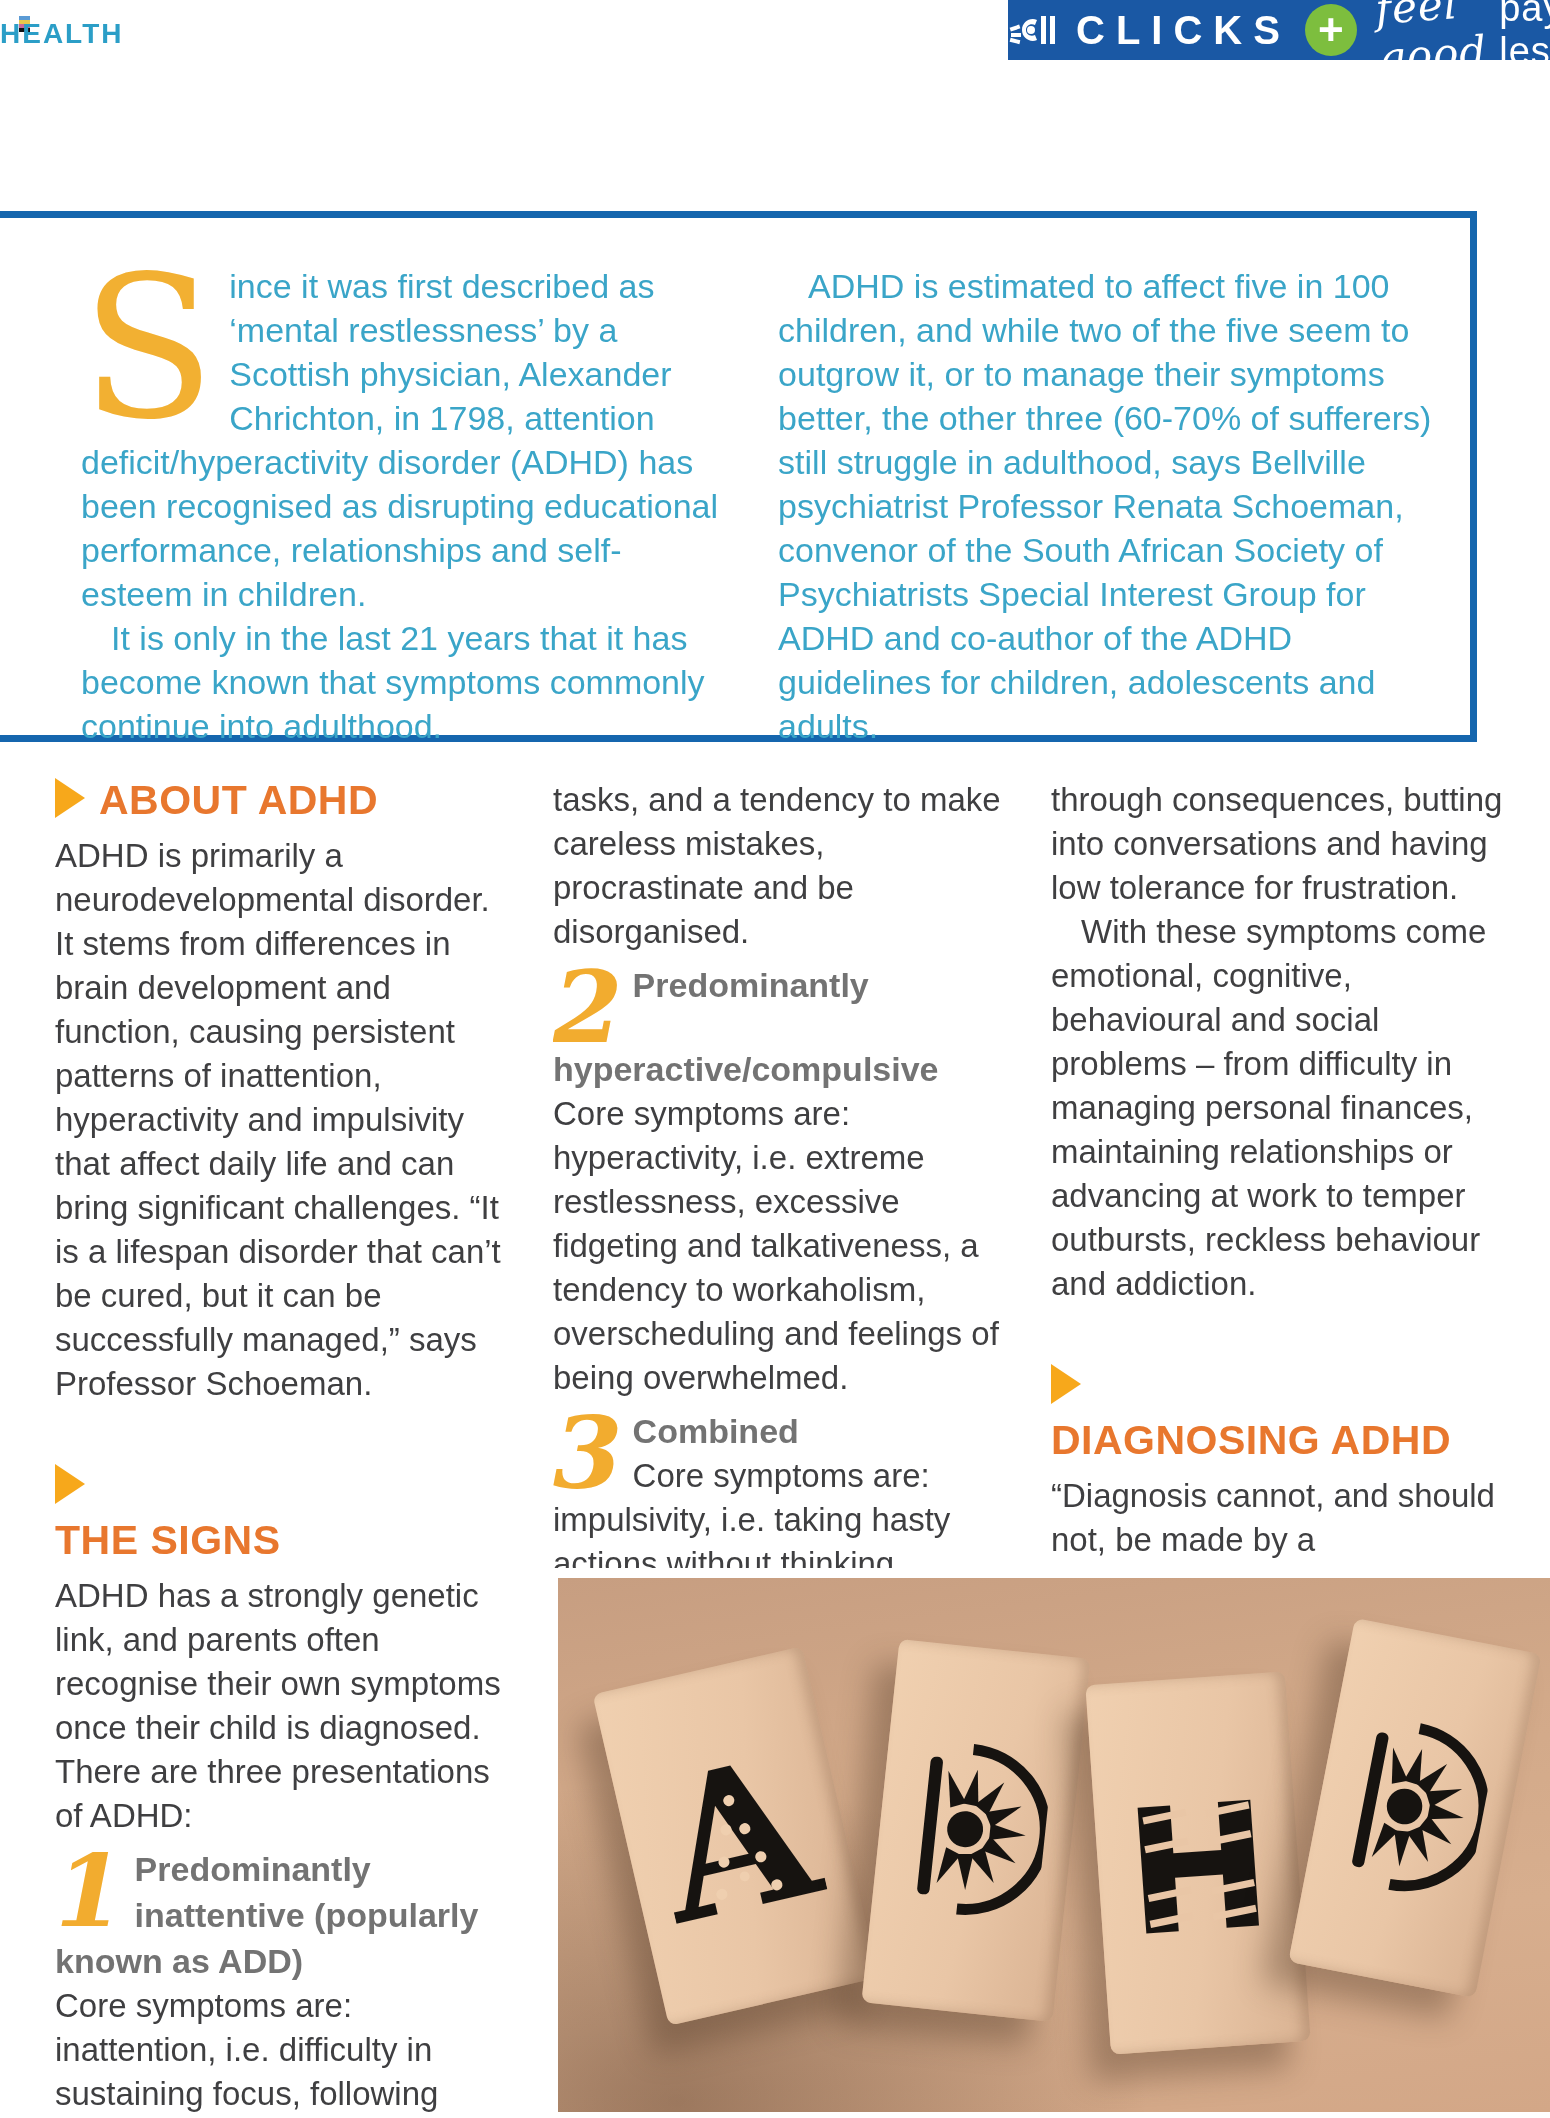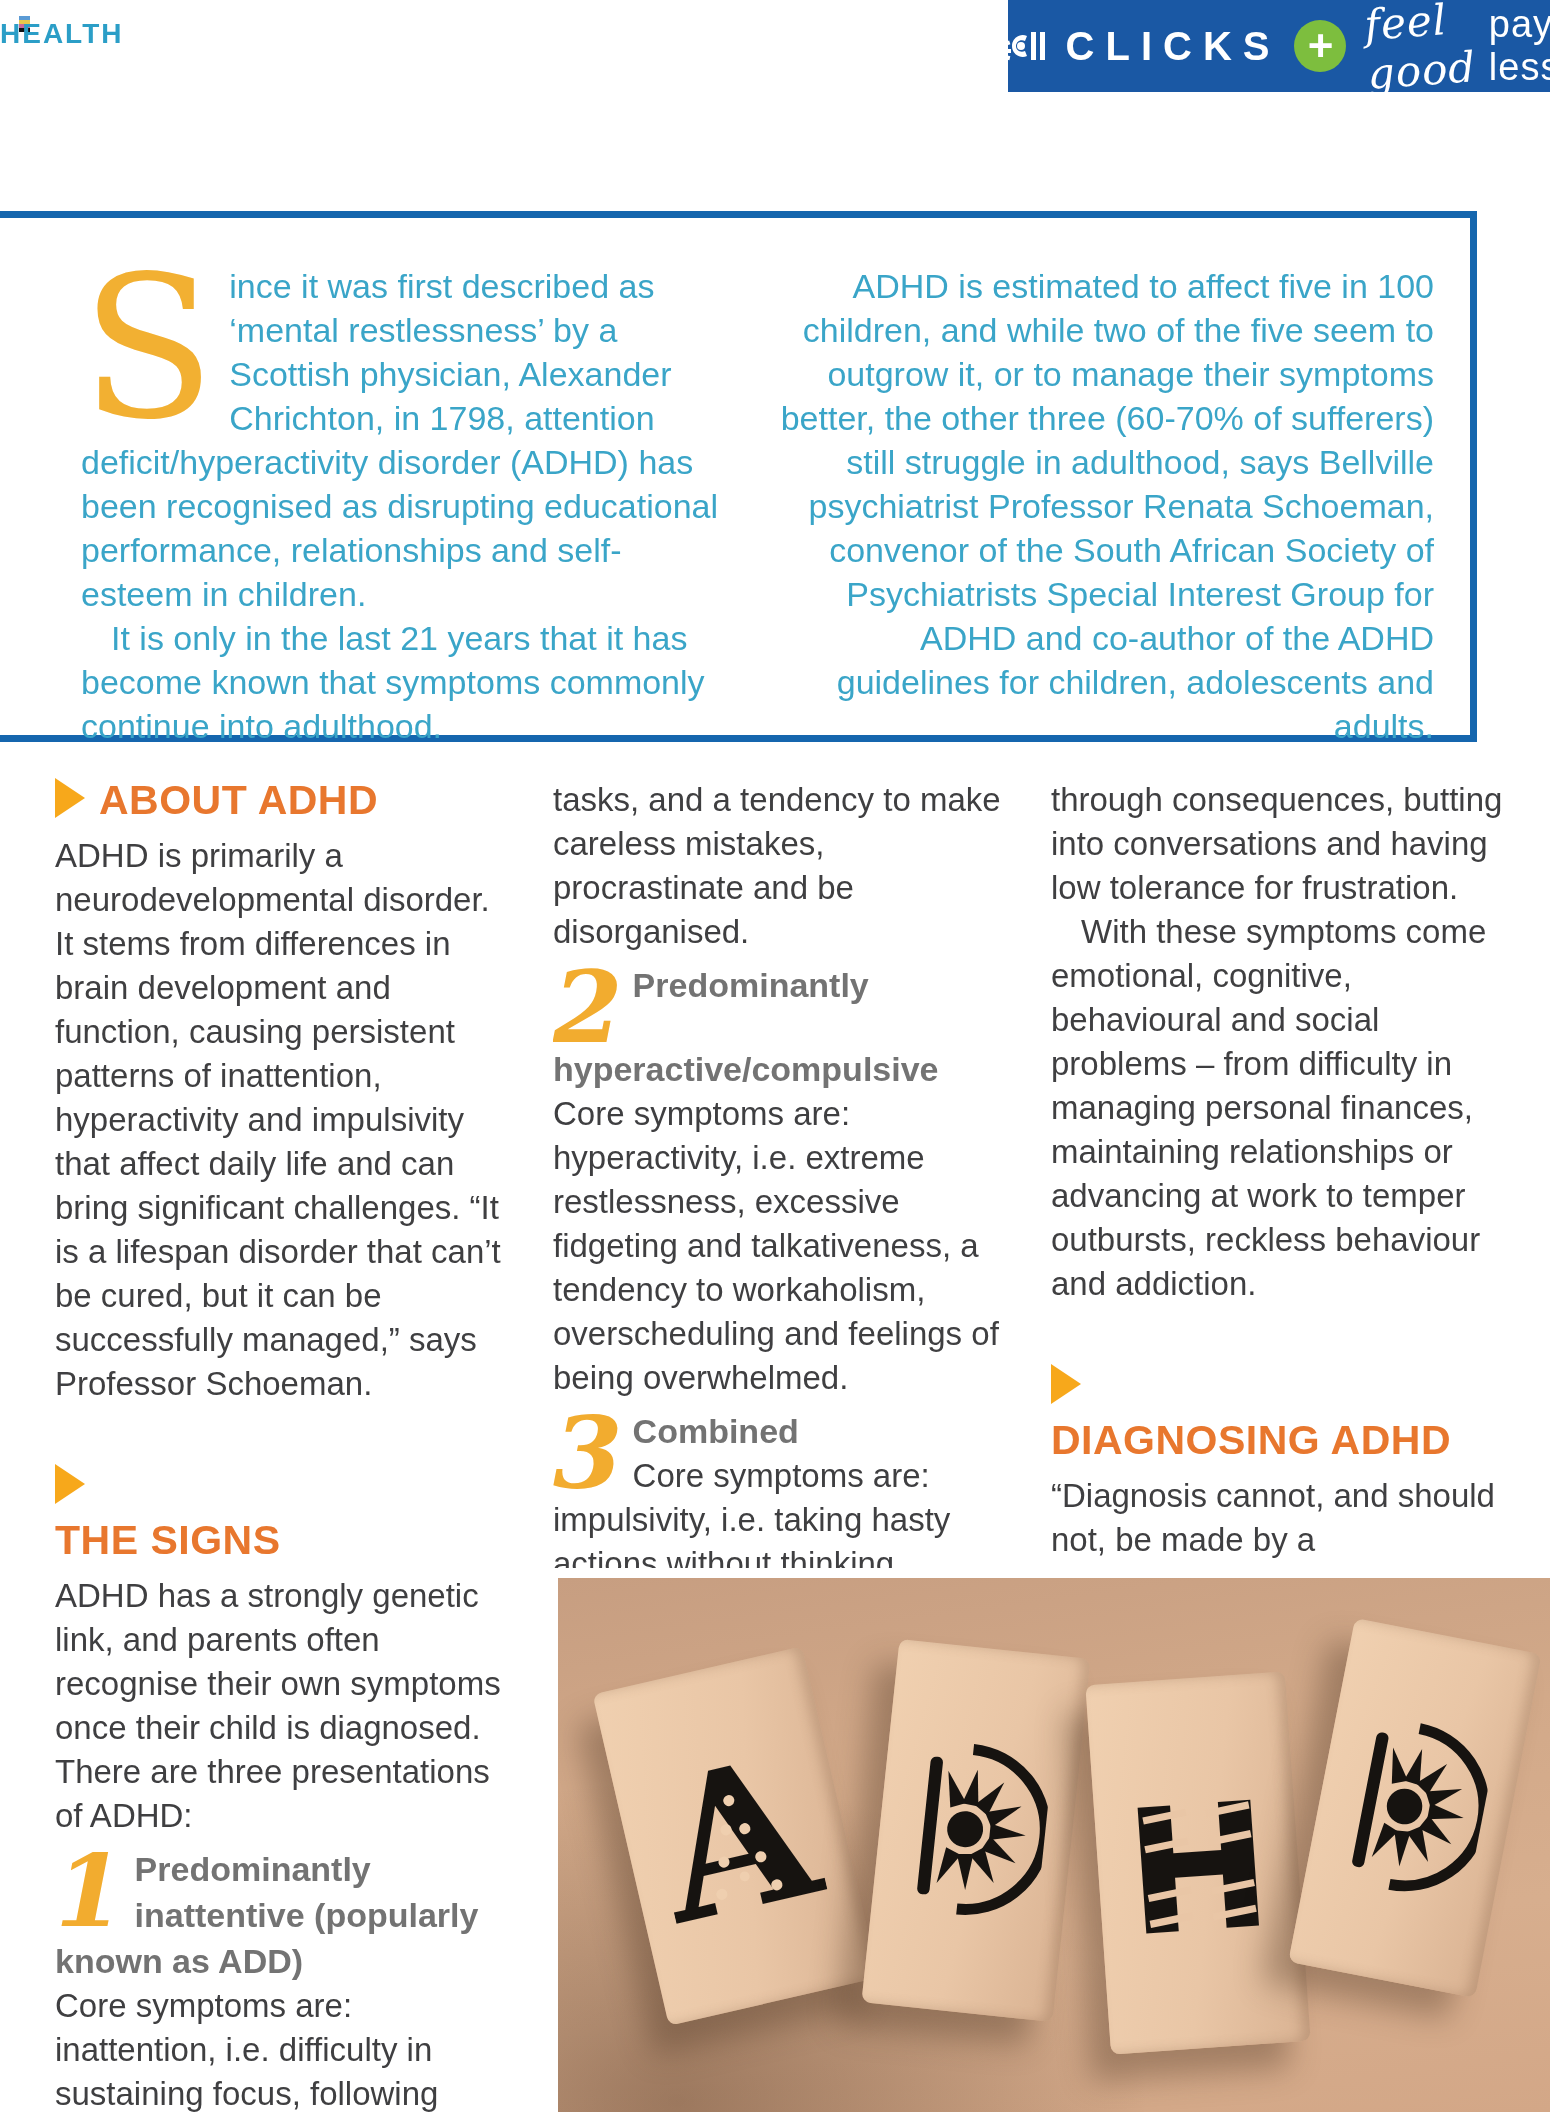--- a/index.html
+++ b/index.html
@@ -14,22 +14,22 @@
   .regmark{position:absolute;left:19px;top:16px;width:11px;}
   .regmark div{height:4px;}
   .rm1{background:#5b9bd5}.rm2{background:#e7c94c}.rm3{background:#c96a9b}.rm4{background:#111}
 
   
   .health{
     position:absolute;left:0;right:0;top:18px;text-align:left;
     color:#2b9ec7;font-size:28px;font-weight:bold;letter-spacing:2px;
   }
   .banner{
-    position:absolute;left:1008px;right:0;top:0;height:92px;background:#1a58a4;
-    display:flex;align-items:center;justify-content:center;gap:14px;
+    position:absolute;left:1008px;right:0;top:0;height:60px;background:#1a58a4;
+    display:flex;align-items:center;gap:14px;
   }
   .clicks-word{color:#fff;font-weight:bold;font-size:40px;letter-spacing:11px;margin-left:2px;}
   .plus-circle{
     width:52px;height:52px;border-radius:50%;background:#7dbe3e;color:#fff;
     display:flex;align-items:center;justify-content:center;
     font-size:44px;font-weight:bold;line-height:1;flex:0 0 auto;
   }
   .feelgood{
     color:#fff;font-family:"DejaVu Serif", serif;font-style:italic;
     font-size:42px;transform:rotate(-4deg);margin-left:6px;letter-spacing:1px;
@@ -37,21 +37,21 @@
   .payless{color:#fff;font-size:38px;letter-spacing:1px;}
 
   
   .intro-box{
     position:absolute;left:-14px;top:211px;width:1491px;height:531px;
     box-sizing:border-box;border:7px solid #1566ae;background:#fff;
   }
   .intro-cols{display:flex;gap:52px;padding:46px 36px 0 88px;}
   .intro-col{color:#3aa5c8;font-size:34px;line-height:44px;}
   .intro-col.left{width:655px;}
-  .intro-col.right{width:666px;text-align:right;}
+  .intro-col.right{width:666px;}
   .dropcap{
     float:left;font-family:"DejaVu Serif", serif;font-size:196px;line-height:.78;
     color:#f2b032;margin:8px 14px 0 0;
   }
   .indent{text-indent:30px;}
   .intro-col p{margin:0;}
 
   
   .col{position:absolute;top:778px;color:#3f3f41;font-size:33px;line-height:44px;}
   .col p{margin:0;}

